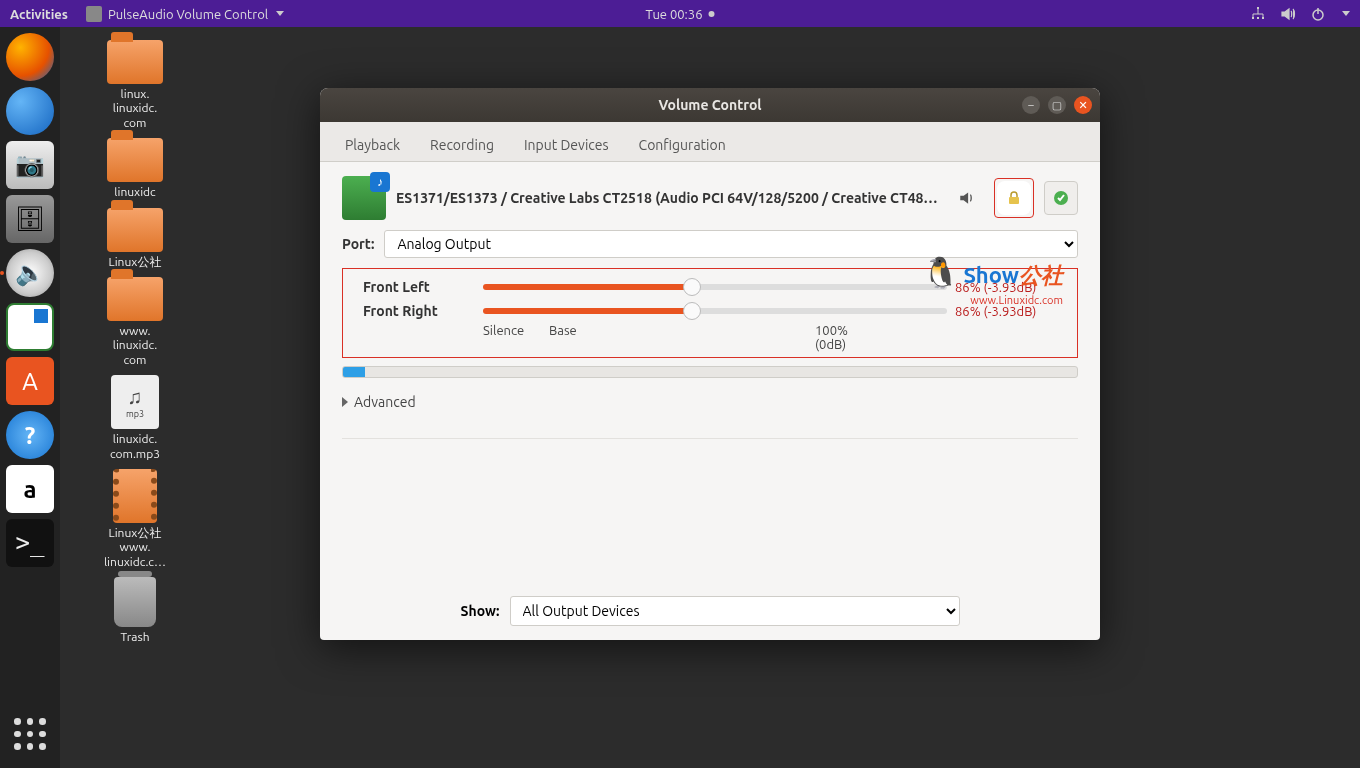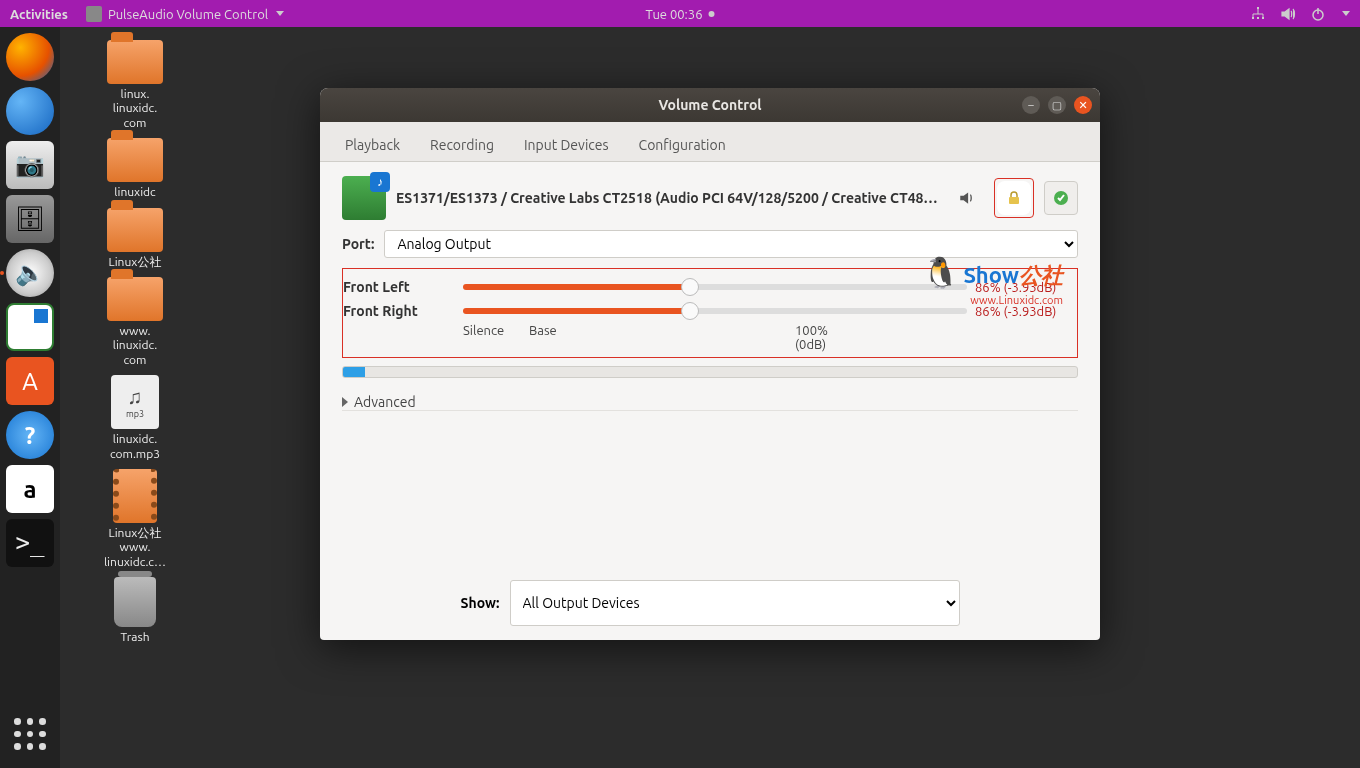--- a/index.html
+++ b/index.html
@@ -1,19 +1,19 @@
 <!DOCTYPE html>
 <html><head>
 <meta charset="utf-8">
 <style>
 * { margin: 0; padding: 0; box-sizing: border-box; font-family: Ubuntu, sans-serif; }
 body { width: 1360px; height: 768px; background: #2c2c2c; overflow: hidden; position: relative; }
 
 
-.topbar { height: 27px; background: #a21caf; color: #ddd; display: flex; align-items: center; font-size: 13px; position: relative; }
+.topbar { height: 27px; background: #4c1d95; color: #ddd; display: flex; align-items: center; font-size: 13px; position: relative; }
 .topbar .left { display: flex; align-items: center; gap: 18px; padding-left: 10px; }
 .topbar .activities { font-weight: bold; }
 .topbar .appmenu { display: flex; align-items: center; gap: 6px; }
 .topbar .appmenu .appicon { width: 16px; height: 16px; background: #888; border-radius: 2px; }
 .topbar .center { position: absolute; left: 50%; transform: translateX(-50%); display: flex; align-items: center; gap: 6px; }
 .topbar .right { position: absolute; right: 10px; display: flex; align-items: center; gap: 14px; }
 .tri-down { display: inline-block; width: 0; height: 0; border-left: 4px solid transparent; border-right: 4px solid transparent; border-top: 5px solid #ccc; margin-left: 2px; }
 .dot { width: 6px; height: 6px; border-radius: 50%; background: #ccc; display: inline-block; }
 
 
@@ -67,44 +67,44 @@
 .dev-name { flex:1; font-weight:bold; white-space:nowrap; overflow:hidden; text-overflow:ellipsis; }
 .icon-btn { width:34px; height:34px; border:1px solid #cfcdc8; border-radius:4px; background:#f0eeec; display:flex; align-items:center; justify-content:center; font-size:16px; }
 .icon-btn.mute { border:none; background:transparent; }
 .lock-wrap { border:1px solid #d93025; padding:2px; border-radius:4px; }
 .lock-inner { padding:4px 8px; border:1px solid #e8a74a; border-radius:8px; background:#fff; }
 
 .port-row { display:flex; align-items:center; gap:10px; margin: 4px 0 10px; }
 .port-row label { font-weight:bold; }
 .port-row select { flex:1; height:28px; border:1px solid #cfcdc8; border-radius:3px; background:#fff; padding:0 8px; font-size:14px; }
 
-.sliders-box { border:1px solid #d93025; padding: 6px 0 6px; margin-bottom: 6px; position: relative; }
+.sliders-box { border:1px solid #d93025; padding: 6px 20px 6px; margin-bottom: 6px; position: relative; }
 .srow { display:flex; align-items:center; height:24px; }
 .srow .lbl { width:120px; font-weight:bold; }
 .srow .track { flex:1; position:relative; height:6px; background: linear-gradient(to right,#e95420 0%, #e95420 var(--pct), #ddd var(--pct), #ddd 100%); border-radius:3px; }
 .srow .thumb { position:absolute; top:-6px; left:var(--pct); width:18px; height:18px; background:#fafafa; border:1px solid #bbb; border-radius:50%; transform:translateX(-50%); }
 .srow .val { width:110px; text-align:left; font-size:13px; color:#b91c1c; padding-left:8px; }
 .tickrow { display:flex; margin-left:120px; font-size:13px; color:#444; }
 .tickrow .t1 { width: 66px; }
 .tickrow .t2 { width: 200px; text-align:center; }
 
 .watermark { position:absolute; right: 14px; top: -14px; text-align:right; pointer-events:none; }
 .watermark .penguin { font-size:30px; }
 .watermark .wm1 { font-weight:bold; font-size:22px; }
 .watermark .wm1 .l1 { color:#1976d2; } .watermark .wm1 .l2 { color:#e95420;font-style:italic; }
 .watermark .wm2 { color:#d93025; font-size:11px; }
 
 .vu { height:12px; background: linear-gradient(to right,#2e9fe6 0%, #2e9fe6 3%, #e8e6e3 3%, #e8e6e3 100%); border:1px solid #cfcdc8; border-radius:3px; margin: 8px 0 12px; }
 
-.advanced { display:flex; align-items:center; gap:6px; font-size:14px; color:#444; padding: 4px 0 0; border-bottom:1px solid #e3e1de; cursor:pointer; }
+.advanced { display:flex; align-items:center; gap:6px; font-size:14px; color:#444; padding: 4px 0 28px; border-bottom:1px solid #e3e1de; cursor:pointer; }
 .adv-tri { display:inline-block; width:0; height:0; border-top:5px solid transparent; border-bottom:5px solid transparent; border-left:6px solid #666; }
 
 .bottom { padding: 14px 22px; display:flex; align-items:center; justify-content:center; gap:10px; font-size:14px; }
 .bottom label { font-weight:bold; }
-.bottom select { width: 450px; height:46px; border:1px solid #cfcdc8; border-radius:3px; background:#fff; padding:0 8px; font-size:14px; }
+.bottom select { width: 450px; height:30px; border:1px solid #cfcdc8; border-radius:3px; background:#fff; padding:0 8px; font-size:14px; }
 
 .sys-icon { width:16px; height:16px; display:inline-flex; align-items:center; justify-content:center; }
 </style>
 </head>
 <body>
 
 <div class="topbar">
   <div class="left">
     <span class="activities">Activities</span>
     <span class="appmenu">

